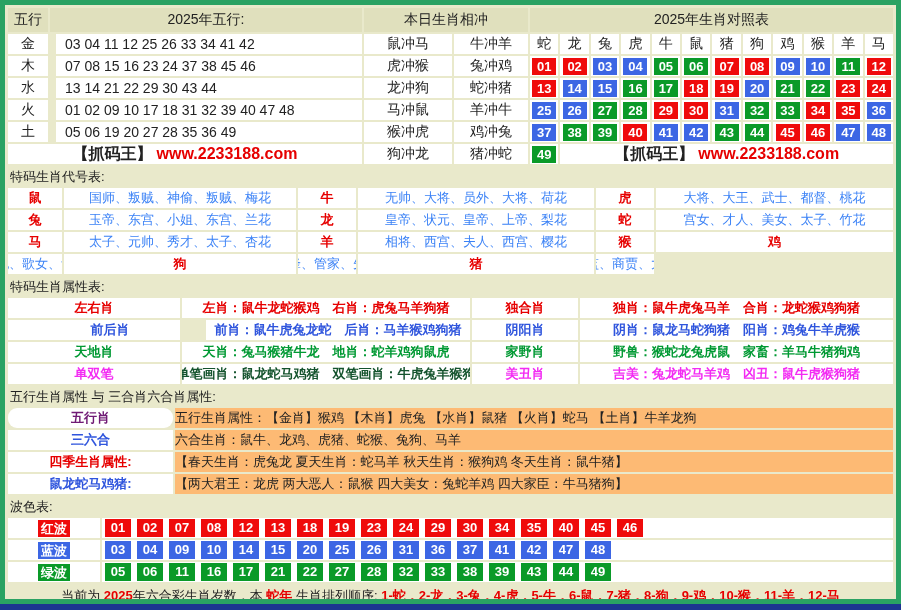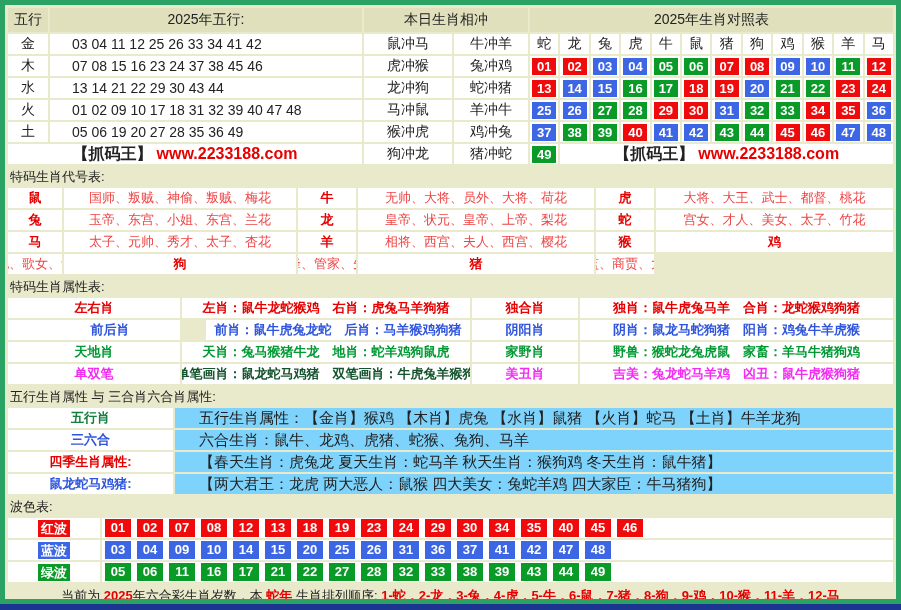--- a/index.html
+++ b/index.html
@@ -21,47 +21,47 @@
   .hcell{
     background:#e0e0bd;color:#222;font-size:14px;
     display:flex;align-items:center;justify-content:center;
     height:24px;white-space:nowrap;overflow:hidden;
   }
   .wcell{
     background:#ffffff;color:#222;font-size:14px;
     display:flex;align-items:center;justify-content:center;
     height:20px;white-space:nowrap;overflow:hidden;
   }
-  .l{justify-content:flex-start;padding-left:22px;}
+  .l{justify-content:flex-start;padding-left:9px;margin-left:6px;}
   .top-grid{grid-template-columns:40px 312px 88px 74px repeat(12,1fr);}
   .chip{
     display:inline-block;min-width:24px;height:17px;line-height:17px;
     color:#fff;font-weight:bold;font-size:13px;text-align:center;
   }
   .brand{font-size:16px;font-weight:bold;}
   .brand .site{color:#e60000;margin-left:4px;}
   .sec-title{
     color:#222;font-size:13px;height:16px;line-height:16px;
     margin:5px 0 3px 2px;
   }
   .codes-grid{grid-template-columns:54px 232px 58px 236px 58px 1fr;}
   .codes-grid .zname{color:#e60000;font-weight:bold;font-size:13px;}
-  .codes-grid .desc{font-size:13px;color:#ef4444;}
+  .codes-grid .desc{font-size:13px;color:#3b82f6;}
   .attr-grid{grid-template-columns:172px 288px 106px 1fr;}
   .attr-grid .wcell{font-size:13px;font-weight:bold;}
   .wx-row{display:flex;gap:2px;margin-bottom:2px;}
   .wx-label{
     width:165px;flex:none;background:#fff;height:20px;font-size:13px;font-weight:bold;
     display:flex;align-items:center;justify-content:center;white-space:nowrap;
   }
   .wx-content{flex:1;display:flex;gap:2px;}
   .wx-cell{
-    background:#7dd3fc;height:20px;font-size:15px;color:#222;
+    background:#fdba74;height:20px;font-size:13px;color:#222;
     display:flex;align-items:center;justify-content:flex-start;
-    padding-left:24px;white-space:nowrap;overflow:hidden;
+    padding-left:0;white-space:nowrap;overflow:hidden;
   }
   .wave-row{display:flex;gap:2px;margin-bottom:2px;}
   .wave-label-cell{
     width:92px;flex:none;background:#fff;height:20px;
     display:flex;align-items:center;justify-content:center;
   }
   .wave-nums-cell{
     flex:1;background:#fff;height:20px;
     display:flex;align-items:center;padding-left:3px;overflow:hidden;
   }
@@ -324,21 +324,21 @@
       <div class="wcell" style="color: rgb(0, 153, 51);">野兽：猴蛇龙兔虎鼠　家畜：羊马牛猪狗鸡</div>
       <div class="wcell" style="color: rgb(243, 43, 243);">单双笔</div>
       <div class="wcell" style="color: #14532d;">单笔画肖：鼠龙蛇马鸡猪　双笔画肖：牛虎兔羊猴狗</div>
       <div class="wcell" style="color: rgb(243, 43, 243);">美丑肖</div>
       <div class="wcell" style="color: rgb(243, 43, 243);">吉美：兔龙蛇马羊鸡　凶丑：鼠牛虎猴狗猪</div>
     </div>
 
   <div class="sec-title">五行生肖属性 与 三合肖六合肖属性:</div>
   <div id="wuxing-table">
       <div class="wx-row">
-        <div class="wx-label" style="color: #15803d;">五行肖</div>
+        <div class="wx-label" style="color: #701a75; border-radius: 9px;">五行肖</div>
         <div class="wx-content">
           <div class="wx-cell" style="flex: 1 1 0%;">五行生肖属性：【金肖】猴鸡 【木肖】虎兔 【水肖】鼠猪 【火肖】蛇马 【土肖】牛羊龙狗</div>
         </div>
       </div>
       <div class="wx-row">
         <div class="wx-label" style="color: rgb(47, 85, 221);">三六合</div>
         <div class="wx-content">
           <div class="wx-cell" style="flex: 1 1 0%;">六合生肖：鼠牛、龙鸡、虎猪、蛇猴、兔狗、马羊</div>
         </div>
       </div>

